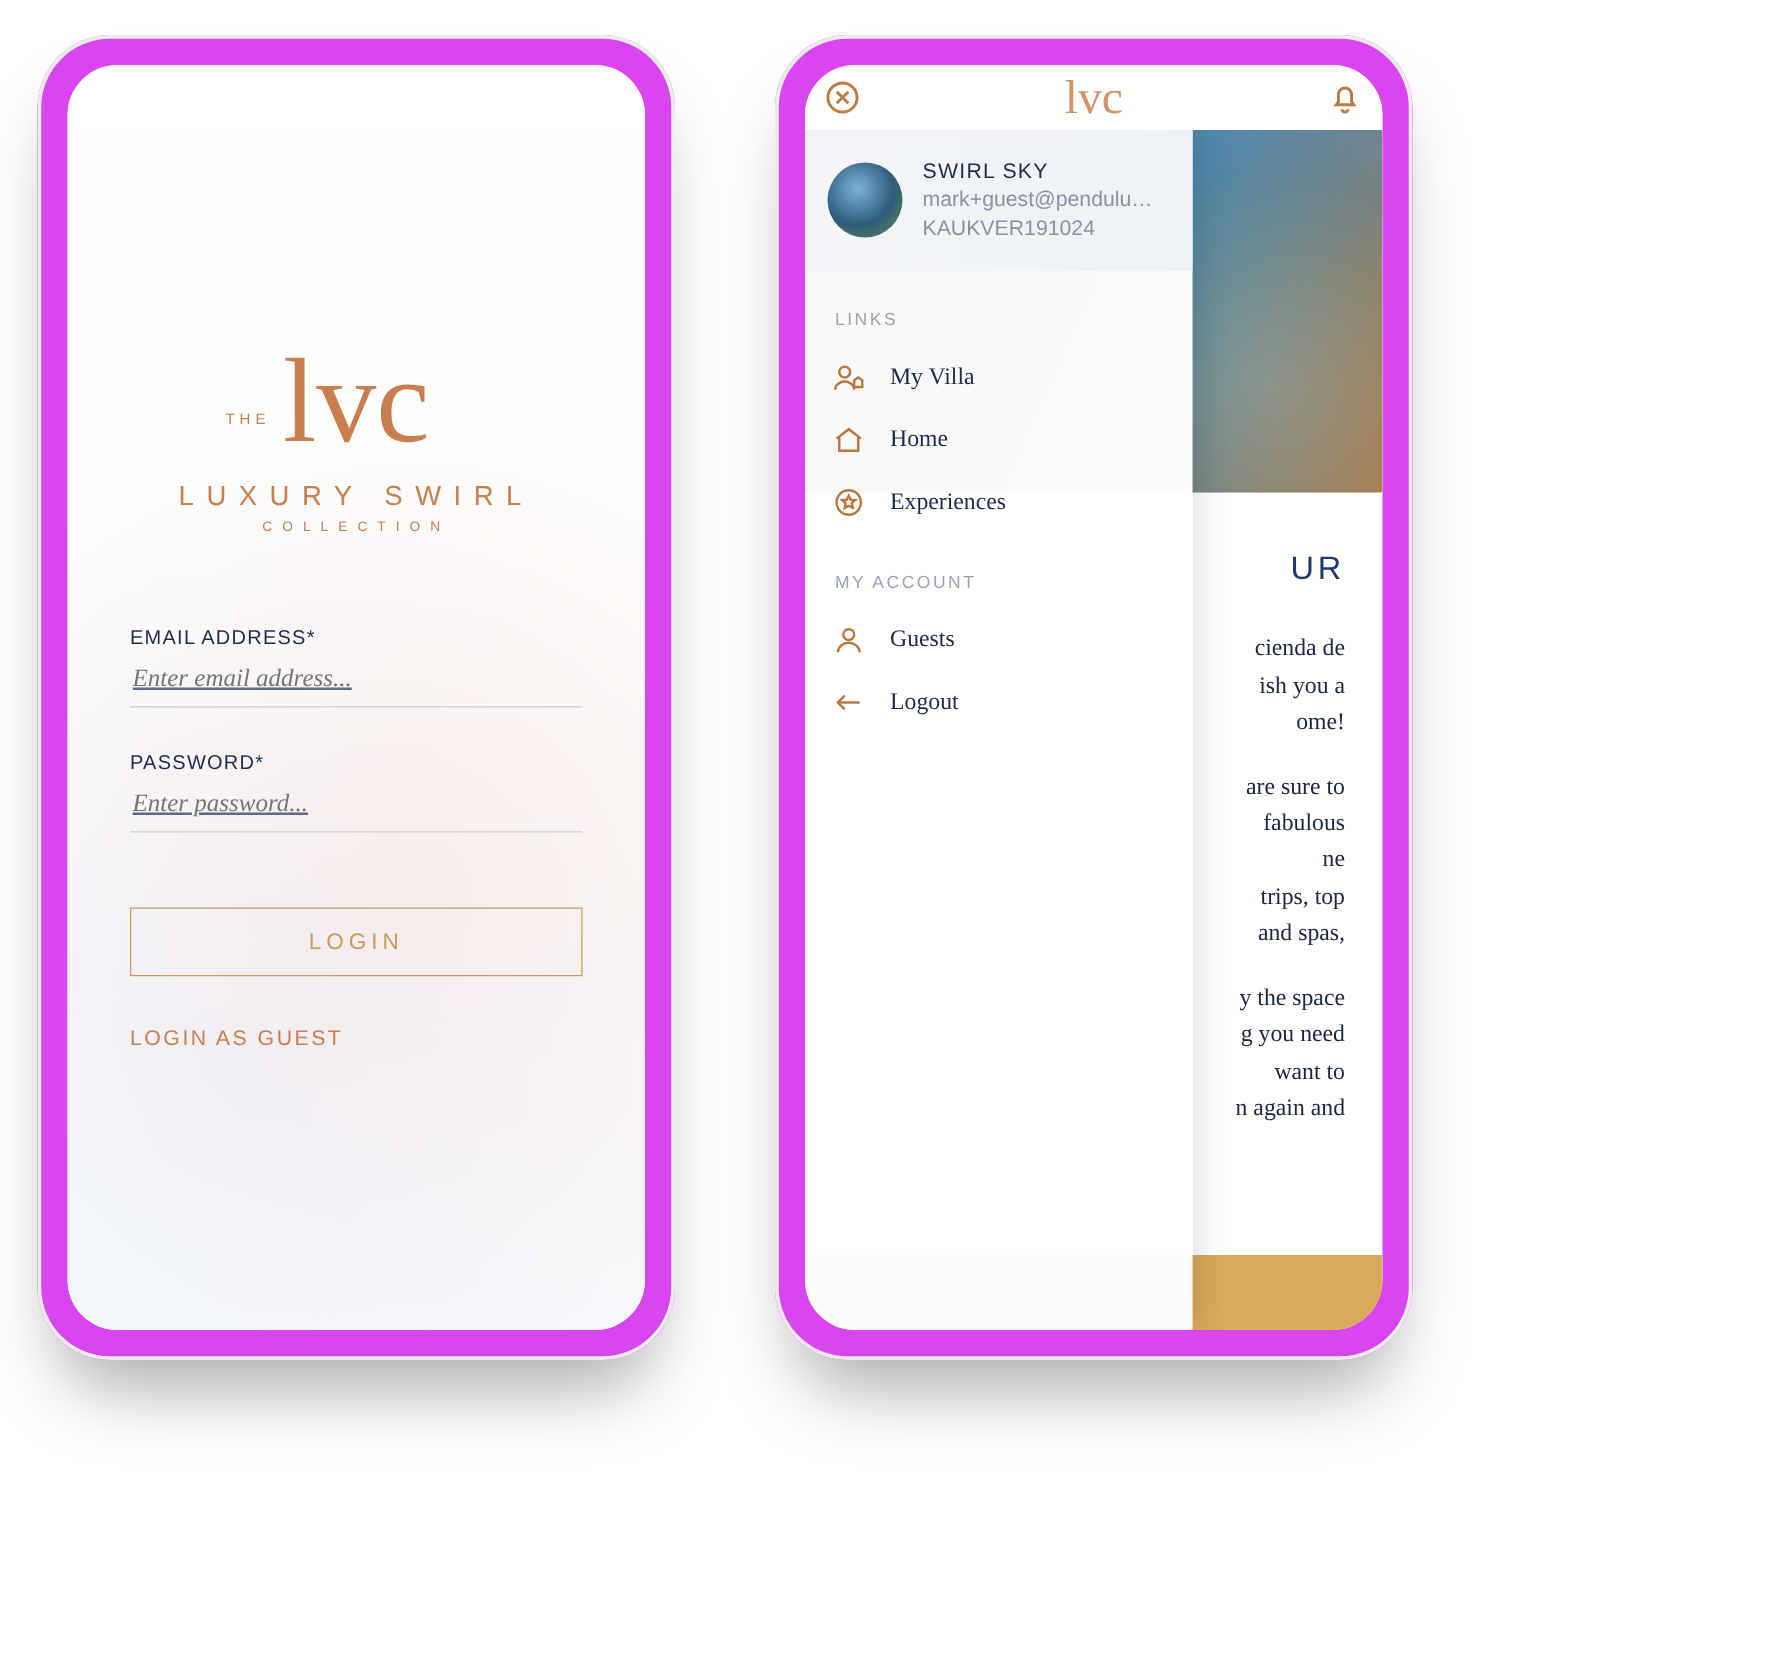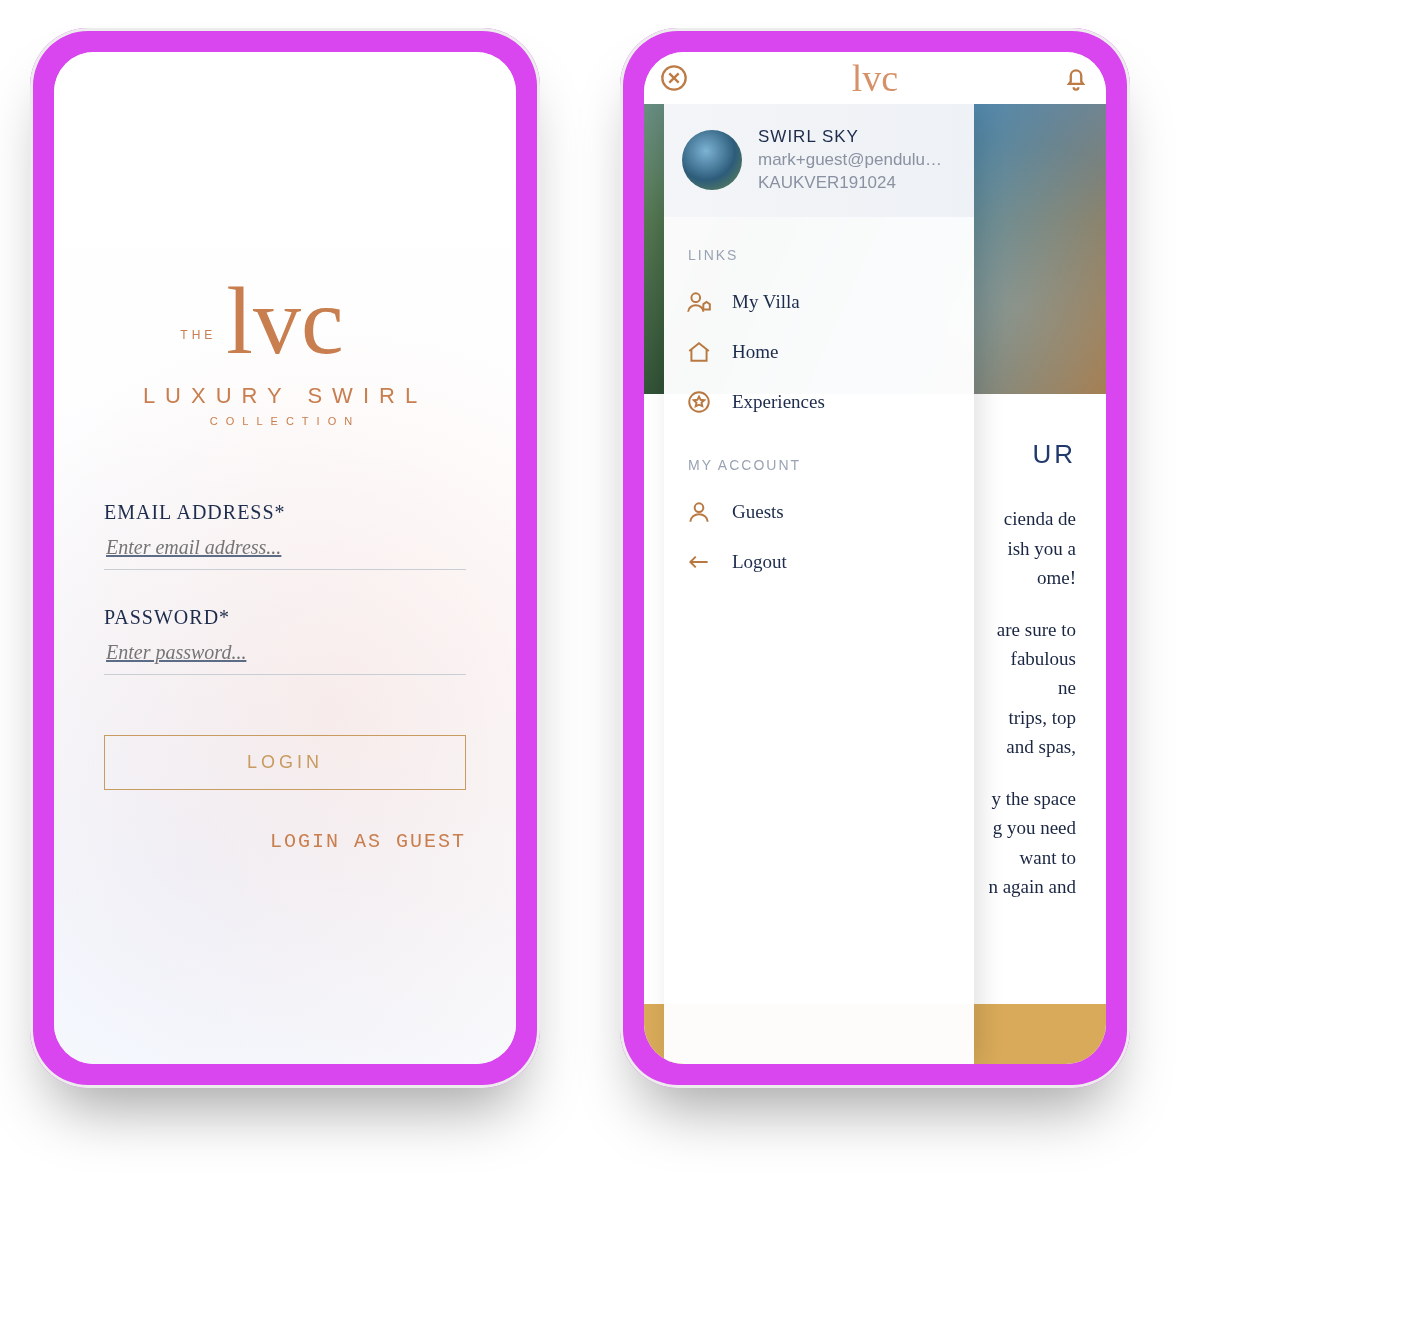--- a/index.html
+++ b/index.html
@@ -83,22 +83,22 @@
   }
   .logo-sub2{
     font-family:Arial,sans-serif;
     letter-spacing:8px;
     font-size:11px;
     margin-top:6px;
     color:var(--accent);
   }
   .field{margin-bottom:36px;}
   .field-label{
-    font-family:Liberation Serif, serif;
-    font-size:20px;
+    font-family:Liberation Sans, sans-serif;
+    font-size:16px;
     letter-spacing:1px;
     color:var(--navy);
   }
   .field-input{
     width:100%;
     border:none;
     border-bottom:1px solid #c9cdd4;
     background:transparent;
     font-family:Georgia,serif;
     font-style:italic;
@@ -116,26 +116,26 @@
     background:transparent;
     color:var(--accent2);
     font-family:Arial,sans-serif;
     font-size:18px;
     letter-spacing:4px;
     padding:16px 0;
     cursor:pointer;
   }
   .guest-link{
     display:block;
-    text-align:right;
+    text-align:left;
     margin-top:40px;
-    font-family:Liberation Mono, monospace;
+    font-family:Liberation Sans, sans-serif;
     color:var(--accent);
     letter-spacing:2px;
-    font-size:20px;
+    font-size:17px;
     text-decoration:none;
     cursor:pointer;
   }
 
   
   .topbar{
     position:absolute;top:0;left:0;right:0;height:52px;
     background:#fff;
     display:flex;align-items:center;justify-content:space-between;
     padding:0 16px;
@@ -186,21 +186,20 @@
   }
 
   .drawer{
     position:absolute;top:52px;left:0;bottom:0;
     width:310px;
     background:rgba(255,255,255,.97);
     box-shadow:6px 0 24px rgba(0,0,0,.12);
     z-index:15;
     padding:0;
     font-family:Arial,sans-serif;
-    margin-left:20px;
   }
   .user-row{
     display:flex;align-items:center;gap:16px;
     padding:22px 18px;
     background:linear-gradient(to right,#f3f5f8,#eef1f5);
   }
   .avatar{
     width:60px;height:60px;border-radius:50%;
     background:radial-gradient(circle at 40% 35%, #7db3d5 0%, #2d5c7a 55%, #6a8b4e 100%);
     flex:none;

